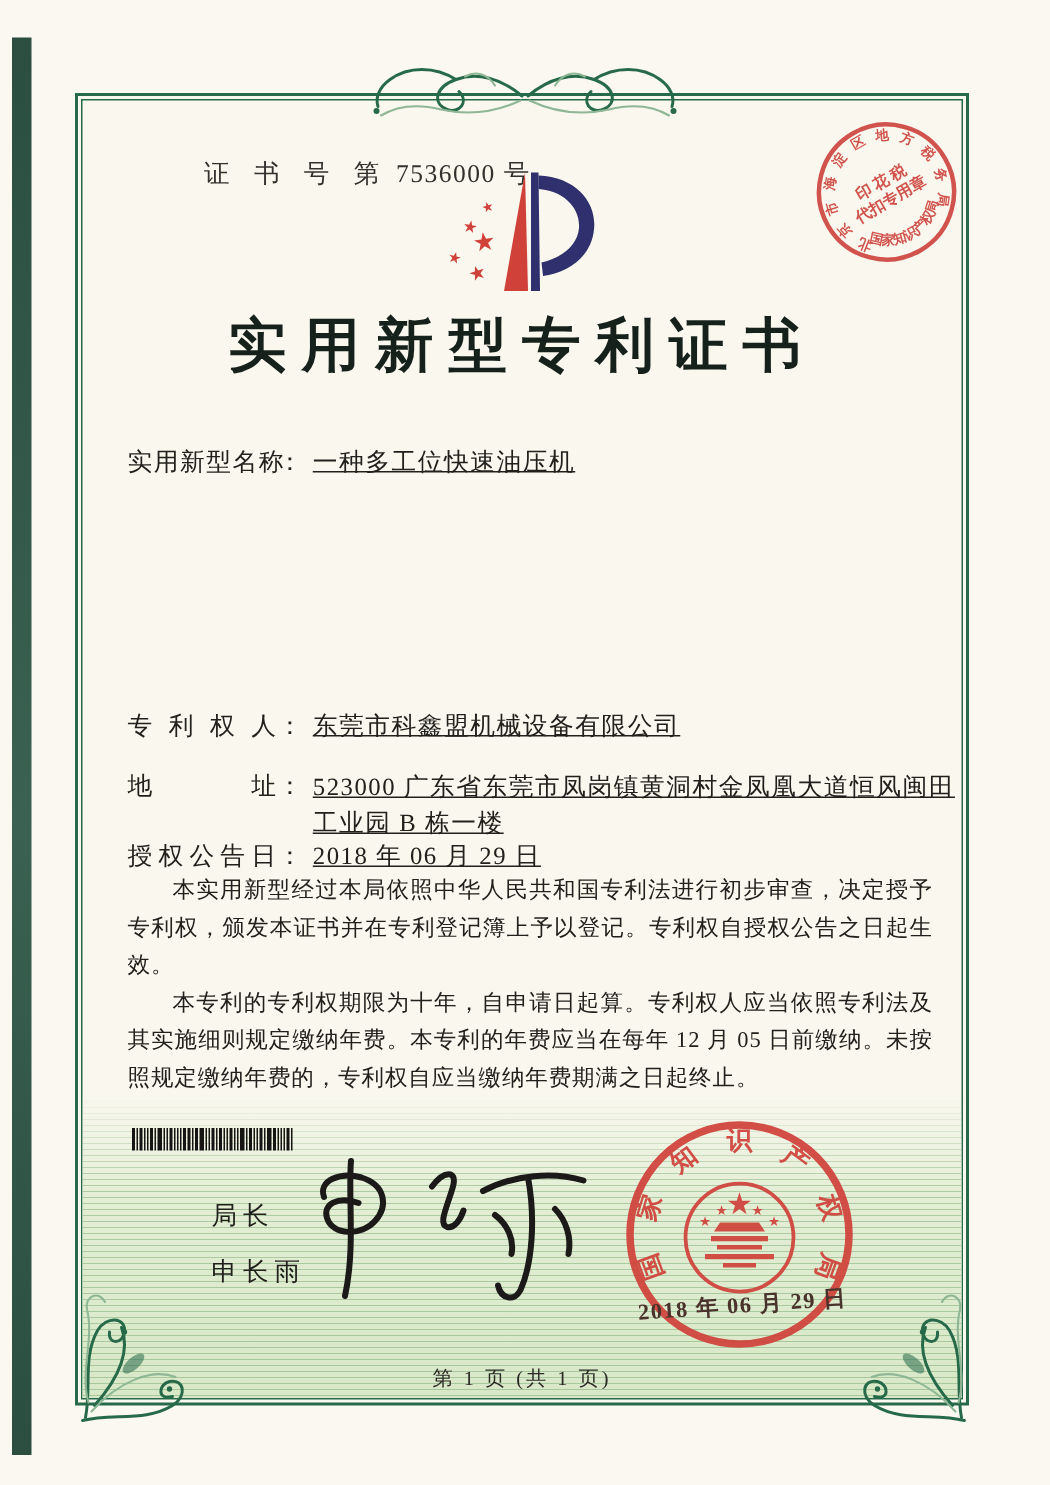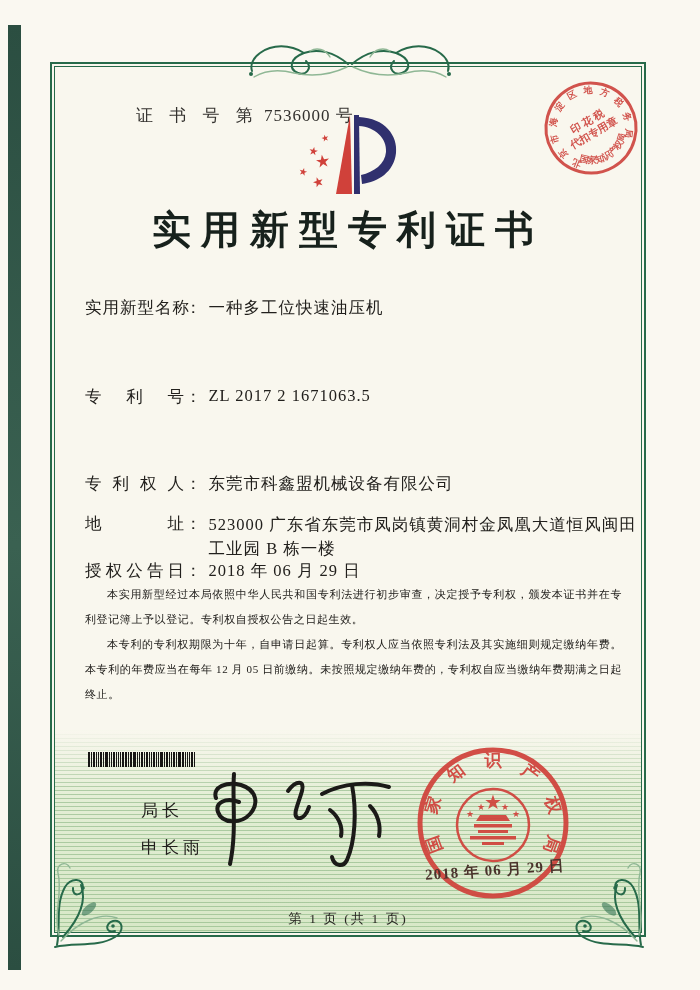--- a/index.html
+++ b/index.html
@@ -36,25 +36,25 @@
 
   .cert-no{left:88px;top:104px;font-size:17px;color:#33312e;letter-spacing:1px;}
   .cert-no .sp{letter-spacing:6px;margin-left:48px;}
 
   .title{left:50px;top:203px;width:596px;text-align:center;font-size:39px;font-weight:bold;
          letter-spacing:10px;color:#17211c;}
 
   .field{left:85px;font-size:16.5px;letter-spacing:1px;white-space:nowrap;}
   .flabel{display:inline-block;width:100px;text-align:justify;text-align-last:justify;vertical-align:top;}
   .fcolon{display:inline-block;margin-right:6px;}
-  .fvalue{display:inline-block;vertical-align:top;}
+  .fvalue{display:inline-block;vertical-align:top;text-decoration:underline;}
   .fvalue.wrap{white-space:normal;width:445px;line-height:24px;}
   .grant-right{left:398px;font-size:16.5px;letter-spacing:1px;white-space:nowrap;}
 
-  .body-text{left:85px;top:582px;width:537px;font-size:11px;line-height:25px;
+  .body-text{left:85px;top:582px;width:537px;font-size:15px;line-height:25px;
              text-align:justify;letter-spacing:.6px;}
   .body-text p{text-indent:2em;}
 
   .barcode{left:88px;top:752px;height:15px;display:flex;align-items:stretch;}
   .barcode span{display:block;background:#161514;margin-right:1px;}
 
   .officer{left:98px;font-size:17px;letter-spacing:4px;margin-left:43px;}
 
   .footer{left:50px;top:910px;width:596px;text-align:center;font-size:13.5px;letter-spacing:2px;color:#2a2824;}
 
@@ -131,23 +131,20 @@
     <text x="18" y="42" font-size="11" fill="#d0413a" transform="rotate(10 18 42)">★</text>
     <text x="26" y="56" font-size="17" fill="#d0413a" transform="rotate(-8 26 56)">★</text>
     <text x="8" y="62" font-size="10" fill="#d0413a" transform="rotate(14 8 62)">★</text>
     <text x="24" y="76" font-size="13" fill="#d0413a" transform="rotate(-18 24 76)">★</text>
   </svg>
 
   <div class="abs title">实用新型专利证书</div>
 
   <div class="abs field" style="top:297px">
     <span class="flabel">实用新型名称</span><span class="fcolon">：</span><span class="fvalue">一种多工位快速油压机</span>
-  </div>
-  <div class="abs field" style="top:386px">
-    <span class="flabel">专利号</span><span class="fcolon">：</span><span class="fvalue">ZL 2017 2 1671063.5</span>
   </div>
   <div class="abs field" style="top:473px">
     <span class="flabel">专利权人</span><span class="fcolon">：</span><span class="fvalue">东莞市科鑫盟机械设备有限公司</span>
   </div>
   <div class="abs field" style="top:513px">
     <span class="flabel">地址</span><span class="fcolon">：</span><span class="fvalue wrap">523000 广东省东莞市凤岗镇黄洞村金凤凰大道恒风闽田工业园 B 栋一楼</span>
   </div>
   <div class="abs field" style="top:560px">
     <span class="flabel">授权公告日</span><span class="fcolon">：</span><span class="fvalue">2018 年 06 月 29 日</span>
   </div>

